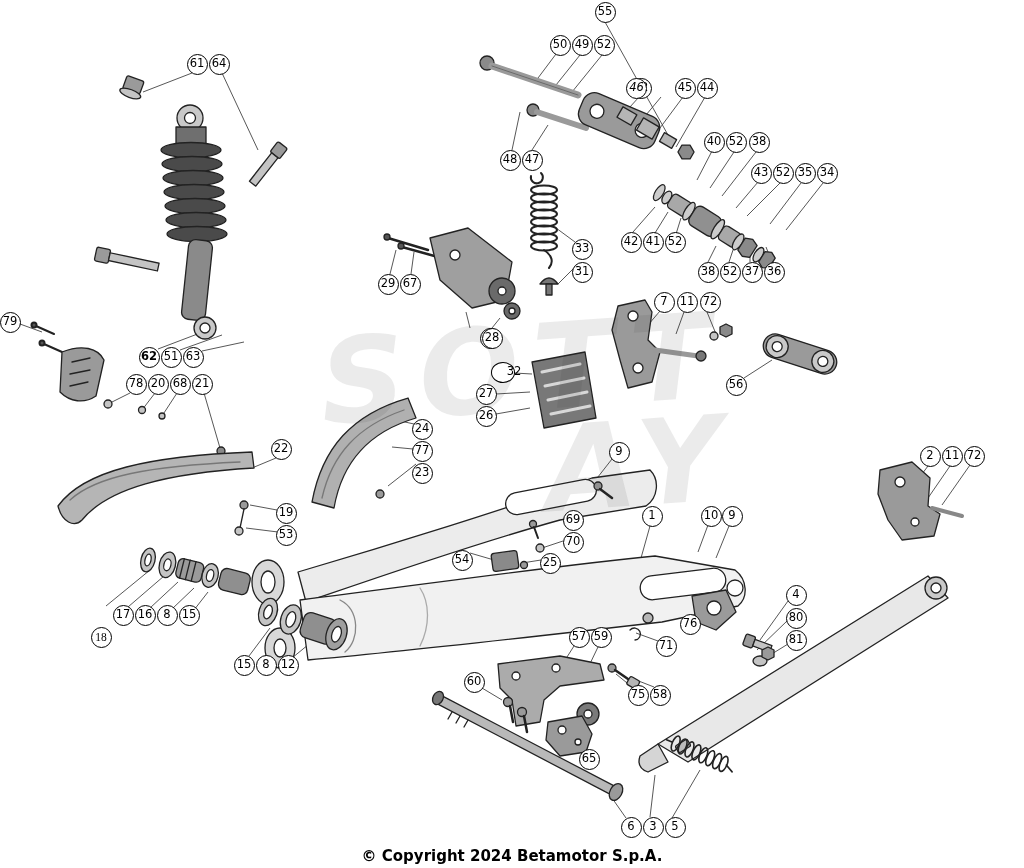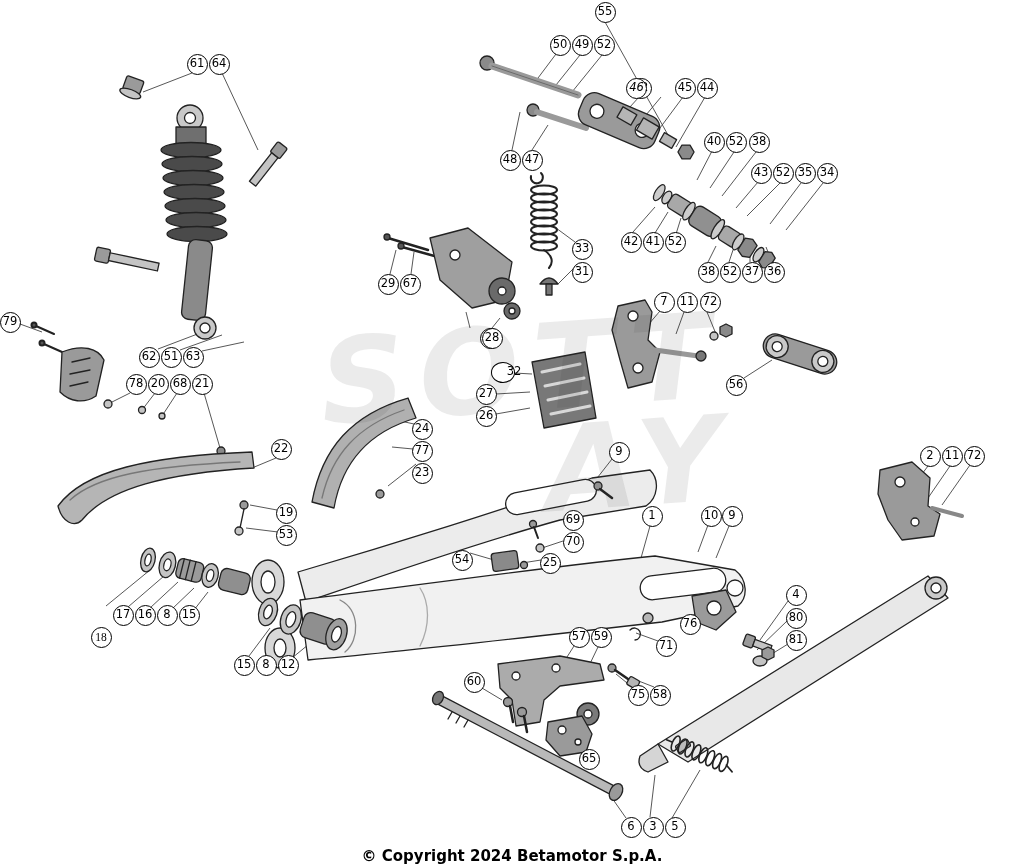--- a/index.html
+++ b/index.html
@@ -440,21 +440,21 @@
       <div class="callout" style="left: 741.5px; top: 261.5px;">37</div>
       <div class="callout" style="left: 763.5px; top: 261.5px;">36</div>
       <div class="callout" style="left: 377.5px; top: 273.5px;">29</div>
       <div class="callout" style="left: 399.5px; top: 273.5px;">67</div>
       <div class="callout" style="left: 653.5px; top: 291.5px;">7</div>
       <div class="callout" style="left: 676.5px; top: 291.5px;">11</div>
       <div class="callout" style="left: 699.5px; top: 291.5px;">72</div>
       <div class="callout" style="left: -0.5px; top: 311.5px;">79</div>
       <div class="callout" style="left: 459.5px; top: 327.5px; margin-left: 20px;">30</div>
       <div class="callout" style="left: 481.5px; top: 327.5px;">28</div>
-      <div class="callout" style="left: 138.5px; top: 346.5px;">62</div>
+      <div class="callout" style="left: 138.5px; top: 346.5px; font-weight: bold;">62</div>
       <div class="callout" style="left: 160.5px; top: 346.5px;">51</div>
       <div class="callout" style="left: 182.5px; top: 346.5px;">63</div>
       <div class="callout" style="left: 491px; top: 361.5px; padding-left: 22px;">32</div>
       <div class="callout" style="left: 125.5px; top: 373.5px;">78</div>
       <div class="callout" style="left: 147.5px; top: 373.5px;">20</div>
       <div class="callout" style="left: 169.5px; top: 373.5px;">68</div>
       <div class="callout" style="left: 191.5px; top: 373.5px;">21</div>
       <div class="callout" style="left: 725.5px; top: 374.5px;">56</div>
       <div class="callout" style="left: 475.5px; top: 383.5px;">27</div>
       <div class="callout" style="left: 475.5px; top: 405.5px;">26</div>

